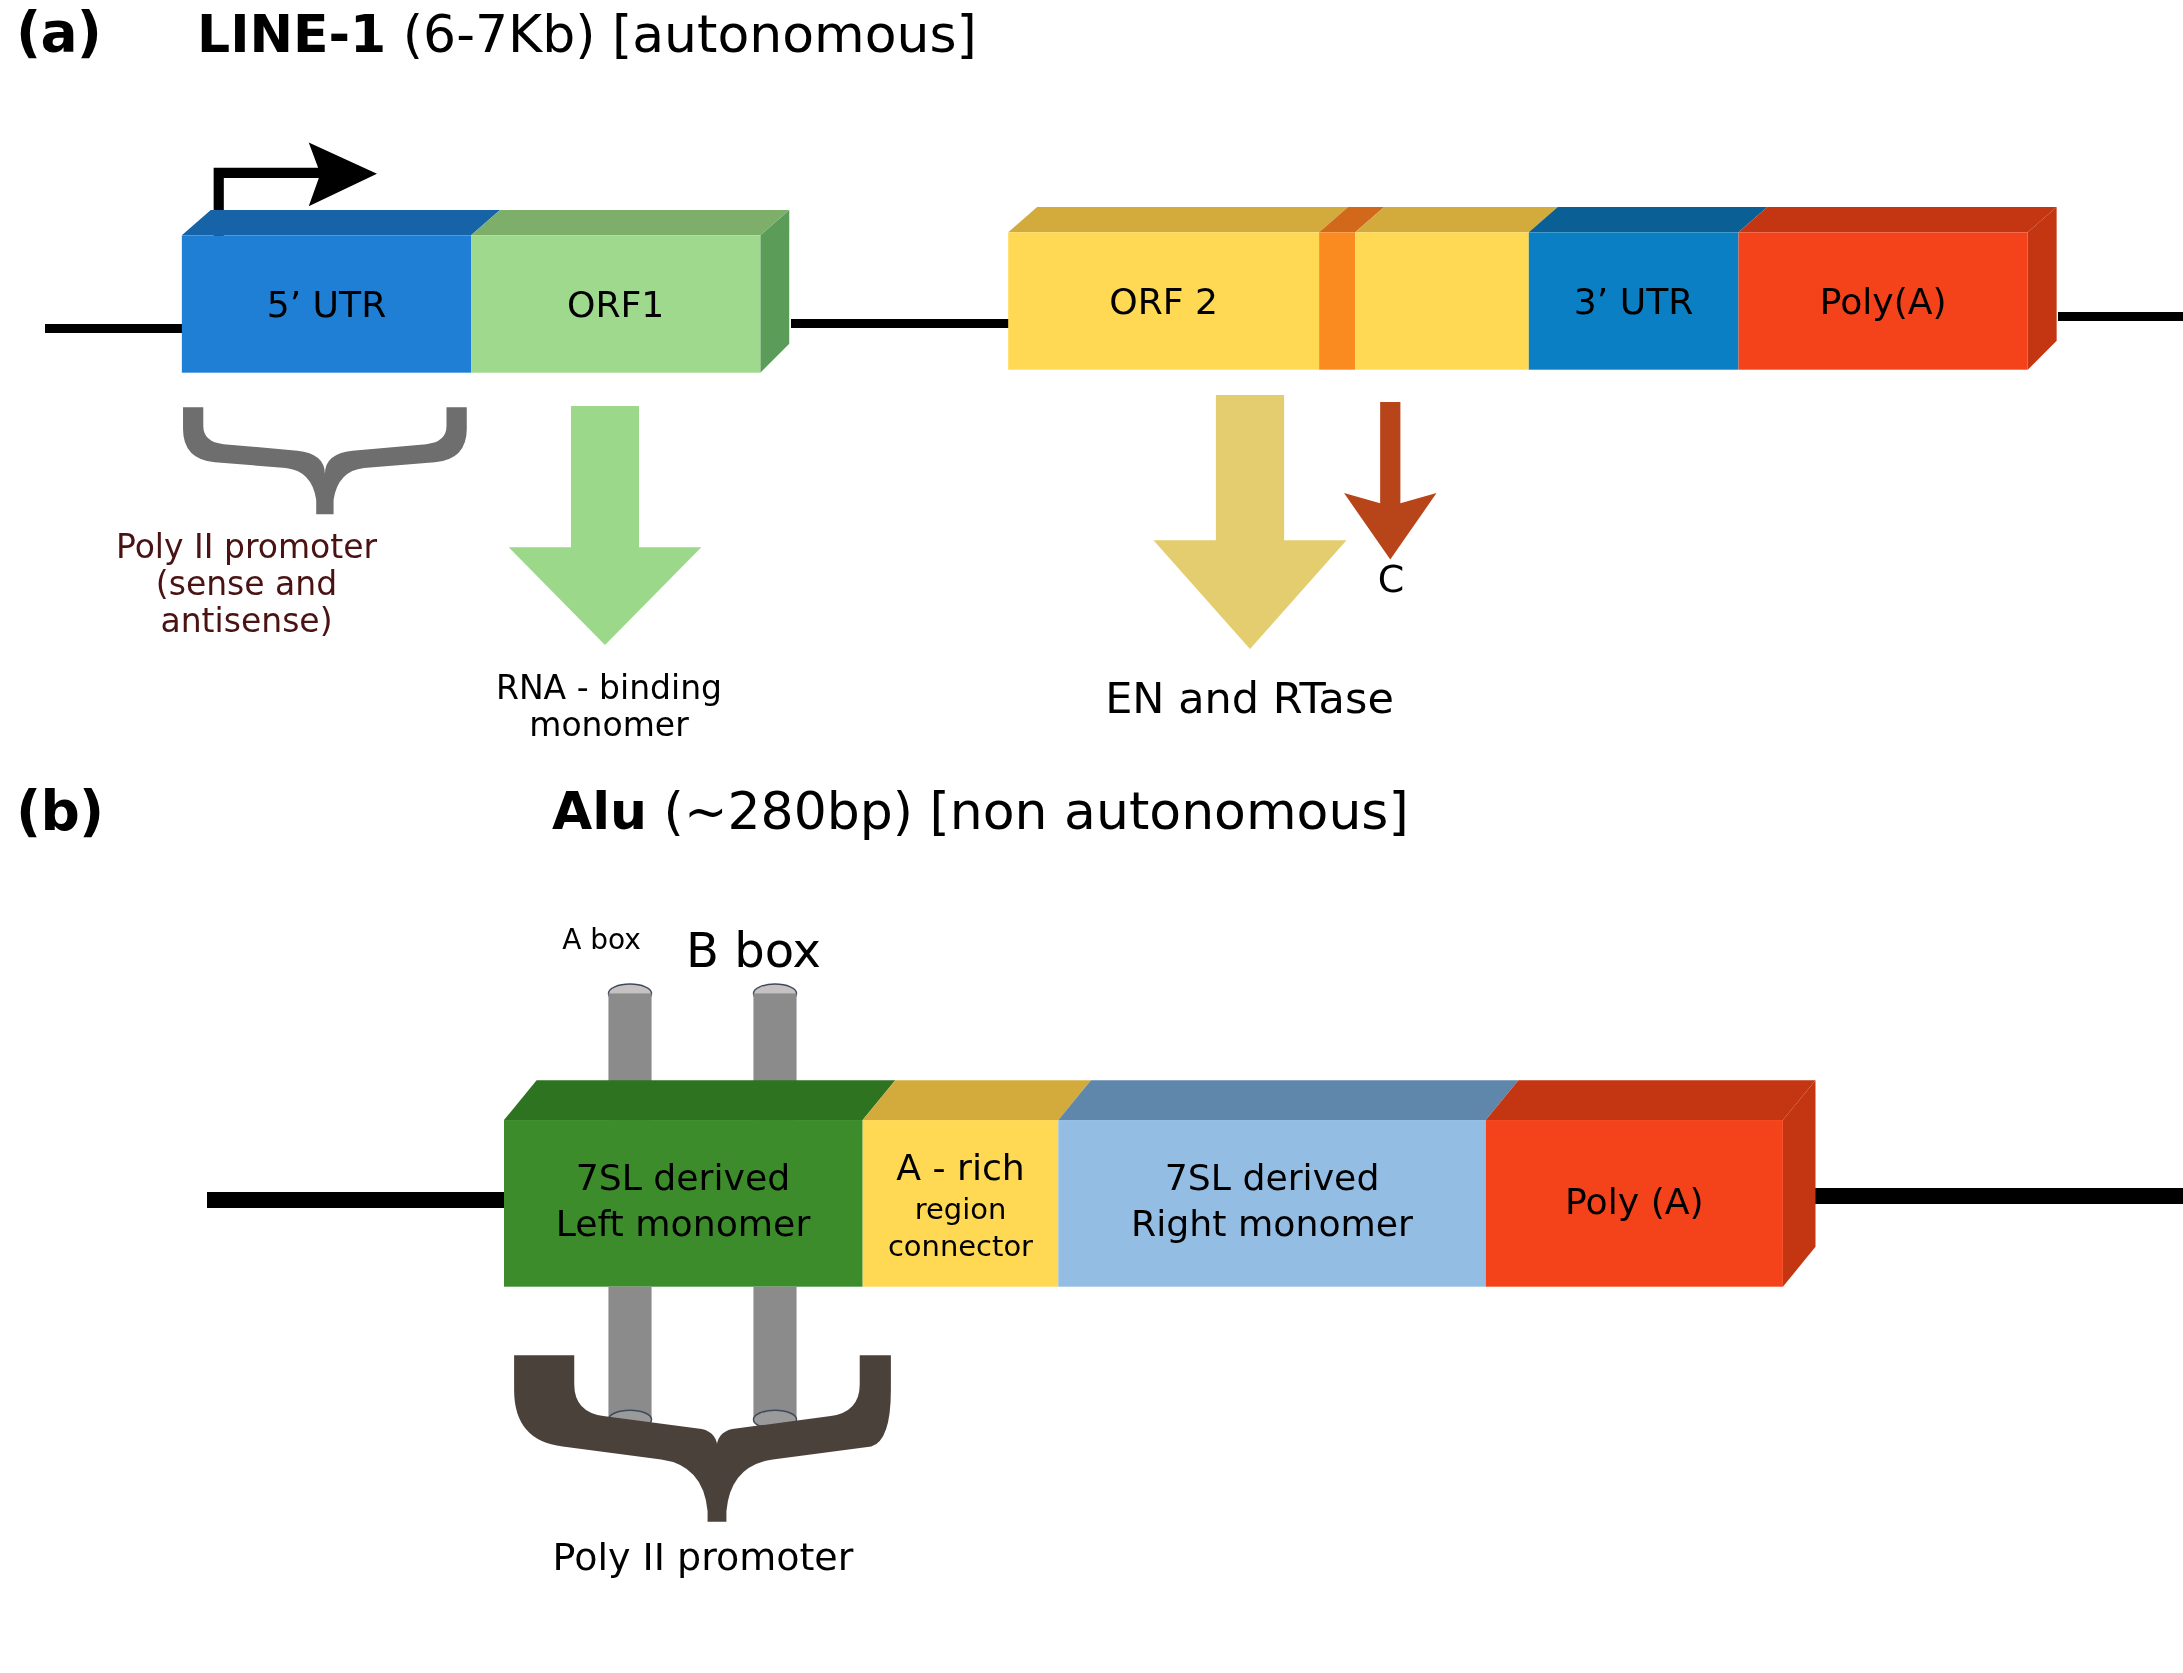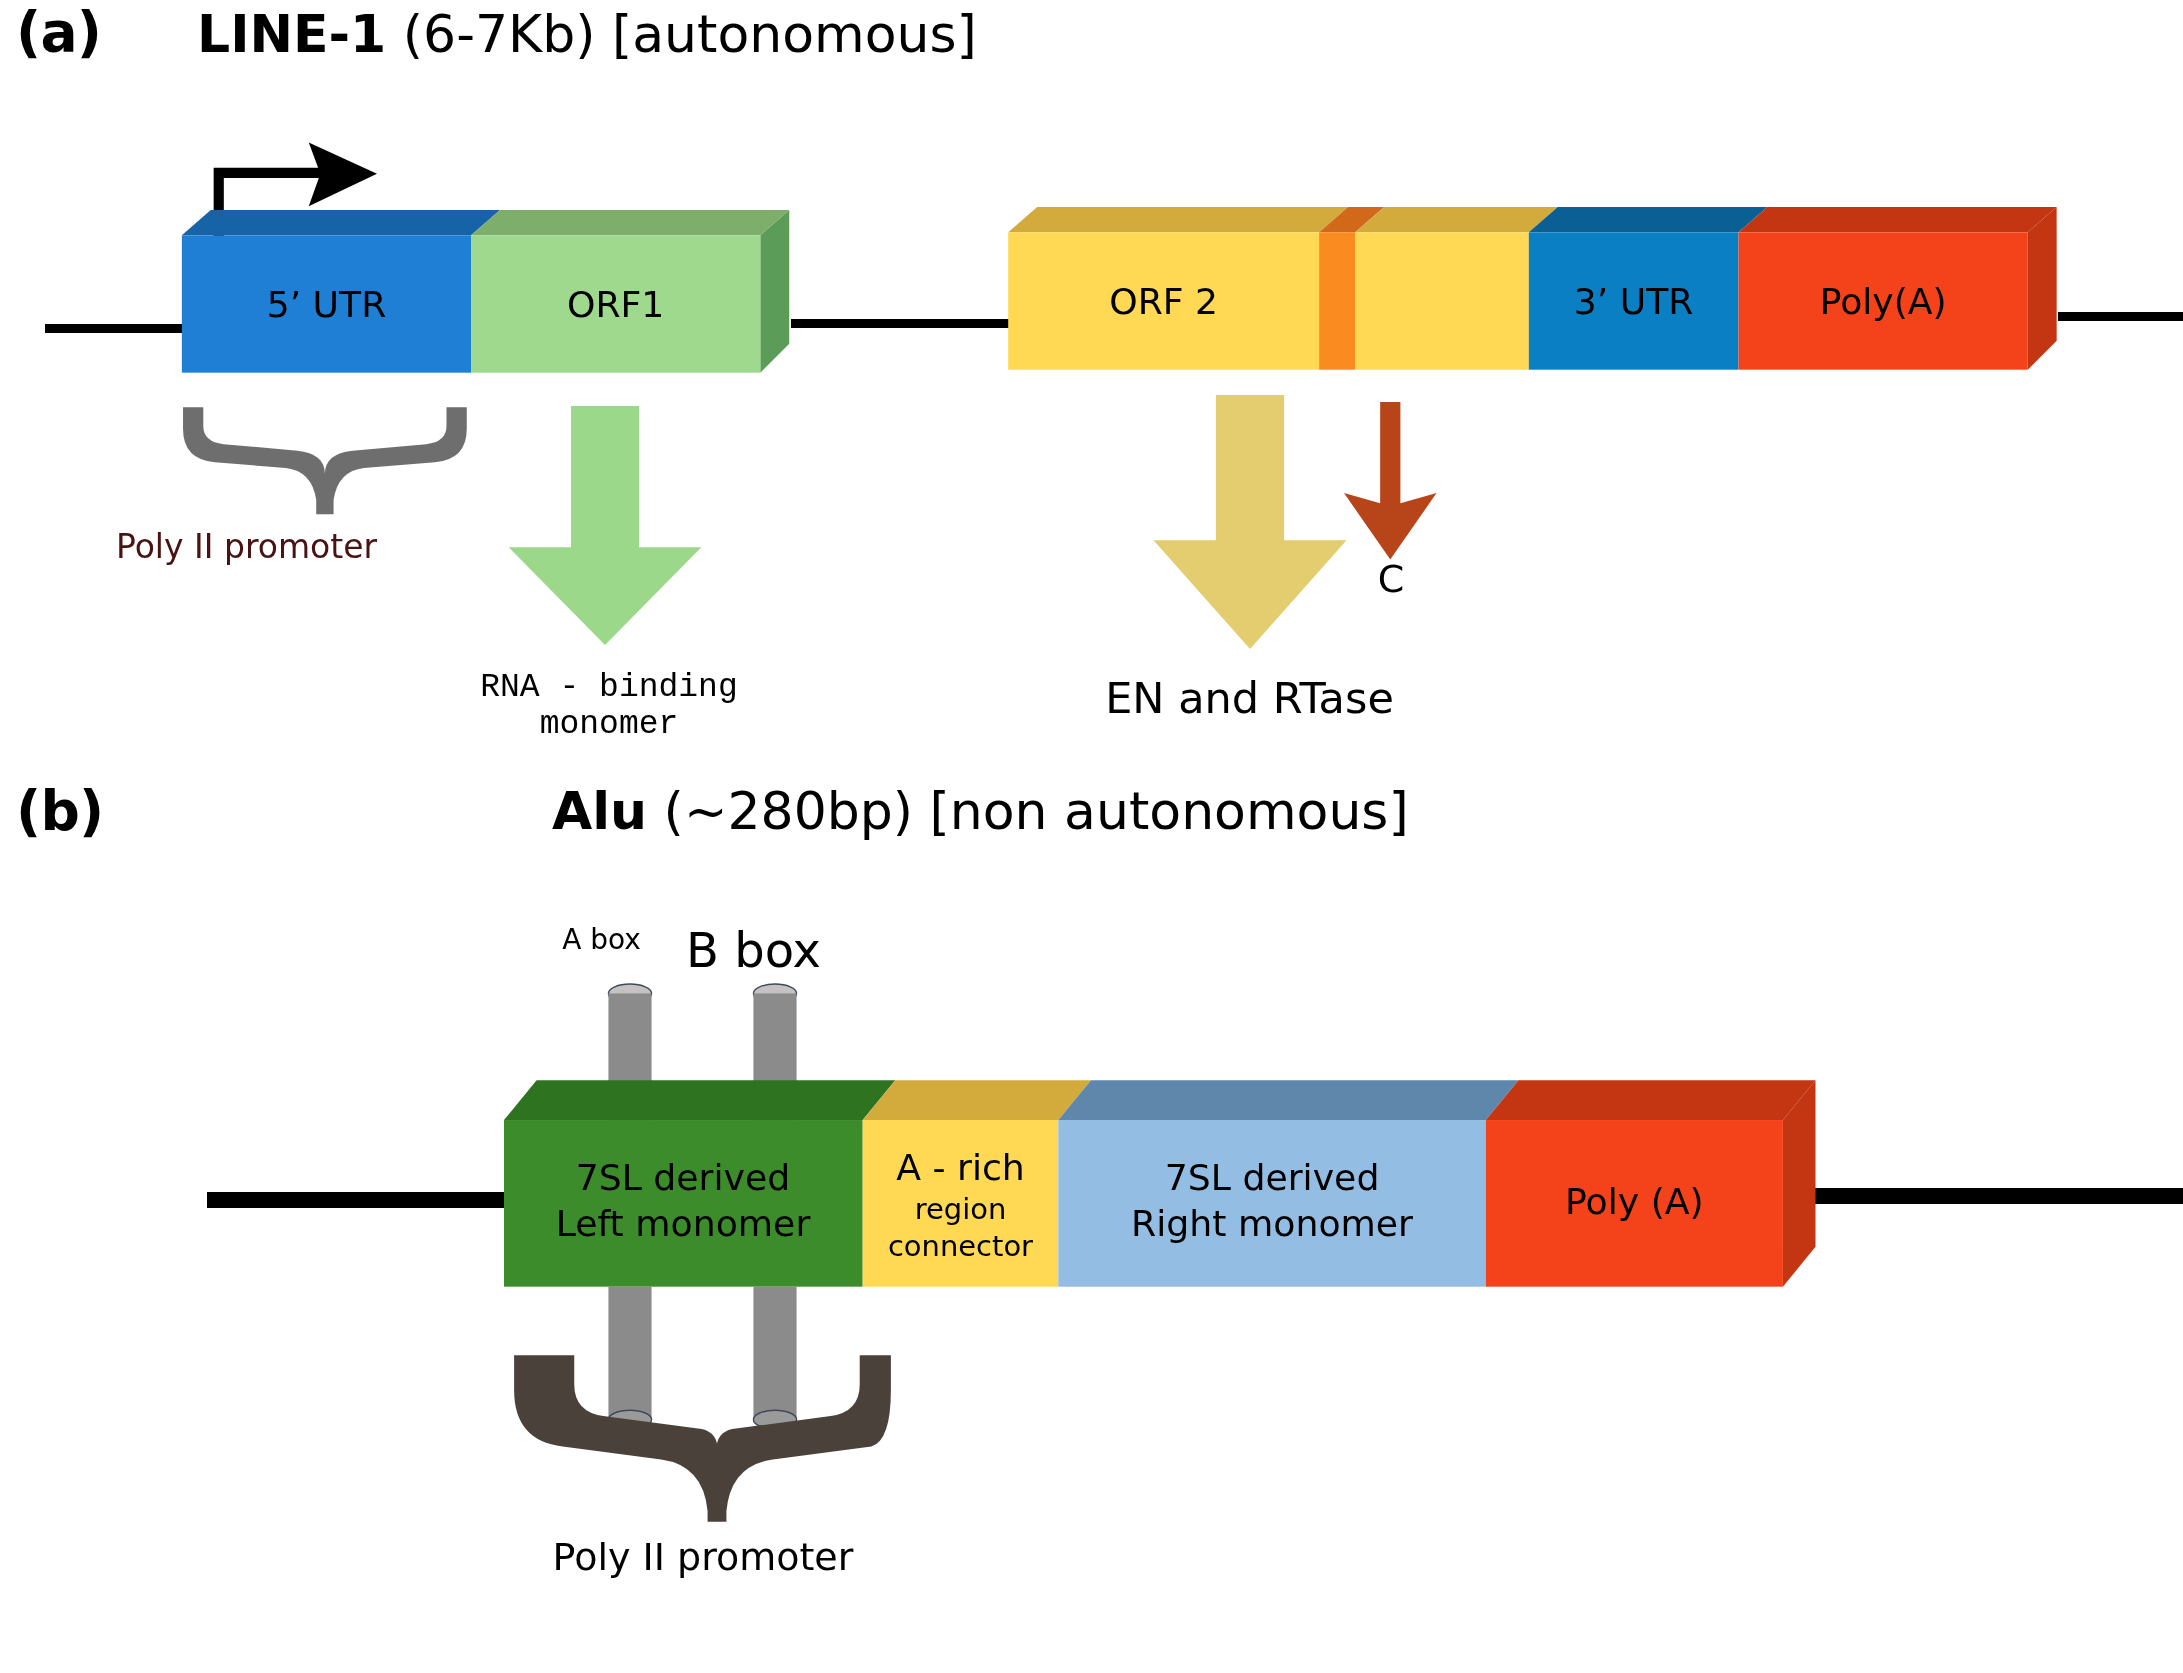--- a/index.html
+++ b/index.html
@@ -70,26 +70,27 @@
 </svg>
 
 <svg class="abs" style="left:170px;top:407px;" width="304" height="109" viewBox="0 0 420 150">
   <path d="M18,0 L18,30 Q18,72 62,76 L160,84 Q196,88 202,128 L202,148 L226,148 L226,128
            Q232,88 268,84 L366,76 Q410,72 410,30 L410,0 L382,0 L382,26 Q382,48 354,51
            L252,60 Q214,64 214,92 Q214,64 176,60 L74,51 Q46,48 46,26 L46,0 Z" fill="#6e6e6e"></path>
 </svg>
 
 <div class="lbl maroon" style="left:80px;top:529px;width:333px;font-size:33px;">
   <div>Poly II promoter</div>
+  <div>(sense and antisense)</div>
 </div>
 
 <svg class="abs" style="left:507px;top:406px;" width="196" height="239" viewBox="0 0 270 330">
   <polygon points="88,0 182,0 182,195 268,195 135,330 2,195 88,195" fill="#9bd88a"></polygon>
 </svg>
-<div class="lbl" style="left:464px;top:670px;width:290px;font-size:33px;font-family:Liberation Mono, monospace;">
+<div class="lbl" style="left:464px;top:670px;width:290px;font-size:33px;">
   <div>RNA - binding</div>
   <div>monomer</div>
 </div>
 
 <svg class="abs" style="left:1152px;top:395px;" width="196" height="254" viewBox="0 0 270 350">
   <polygon points="88,0 182,0 182,200 268,200 135,350 2,200 88,200" fill="#e3cd6e"></polygon>
 </svg>
 <div class="lbl" style="left:1083px;top:674px;width:333px;font-size:43px;">EN and RTase</div>
 
 <svg class="abs" style="left:1344px;top:402px;" width="94" height="159" viewBox="0 0 130 220">

